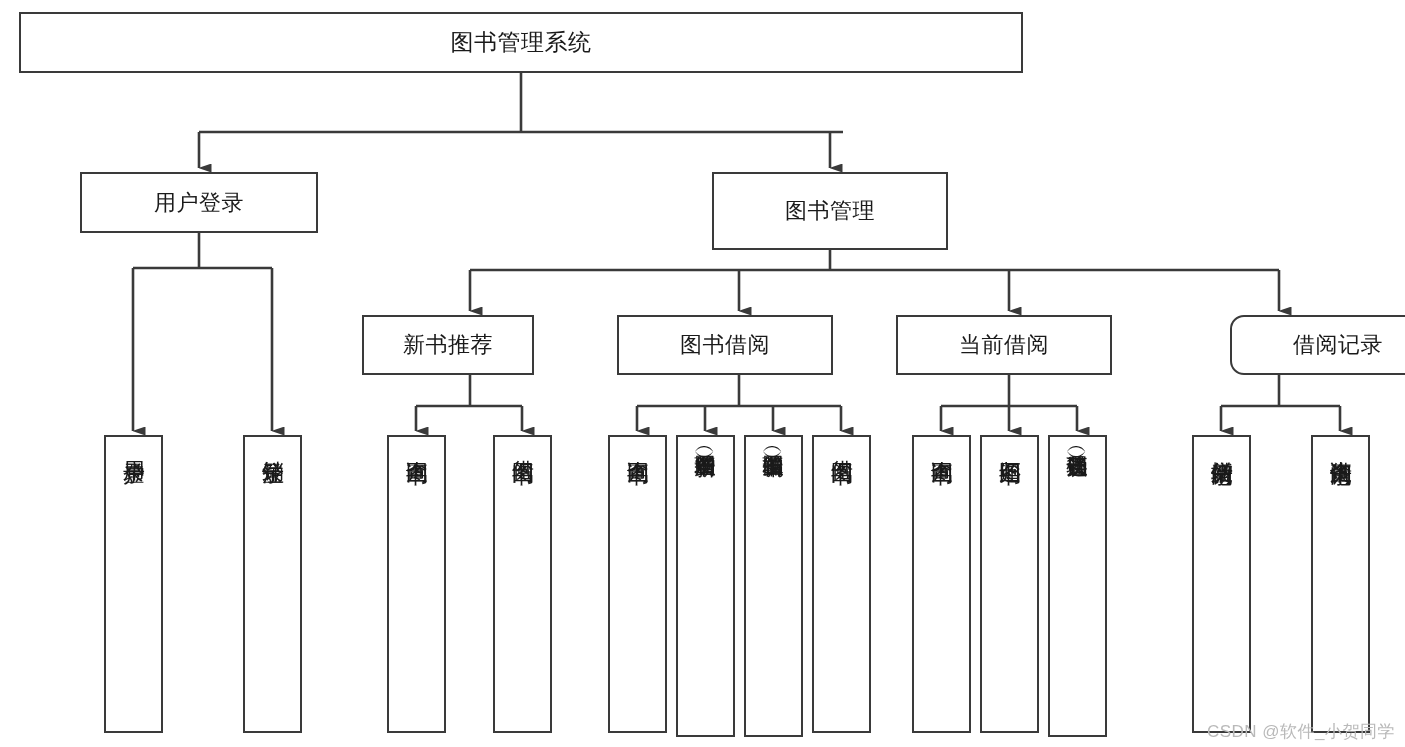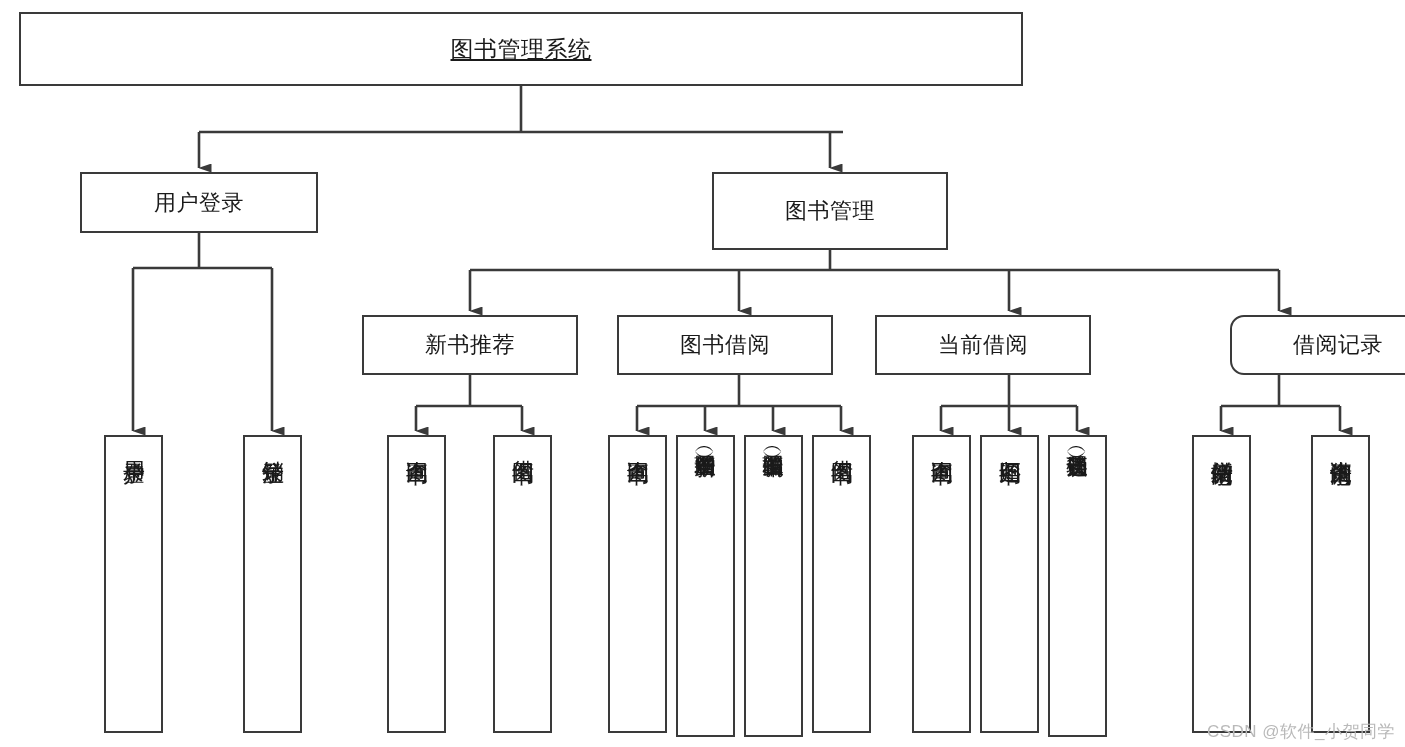--- a/index.html
+++ b/index.html
@@ -136,41 +136,41 @@
       <path d="M 1009,406 L 1009,431" marker-end="url(#arrowhead)"></path>
       <path d="M 1077,406 L 1077,431" marker-end="url(#arrowhead)"></path>
 
       <path d="M 1279,375 L 1279,406"></path>
       <path d="M 1221,406 L 1340,406"></path>
       <path d="M 1221,406 L 1221,431" marker-end="url(#arrowhead)"></path>
       <path d="M 1340,406 L 1340,431" marker-end="url(#arrowhead)"></path>
     </g>
   </svg>
 
-  <div class="node horiz root" style="left:19px; top:12px; width:1004px; height:74px;text-decoration:underline;">
+  <div class="node horiz root" style="left:19px; top:12px; width:1004px; height:61px;">
     <span class="node-label">图书管理系统</span>
   </div>
 
   <div class="node horiz" style="left:80px; top:172px; width:238px; height:61px;">
     <span class="node-label">用户登录</span>
   </div>
 
   <div class="node horiz" style="left:712px; top:172px; width:236px; height:78px;">
     <span class="node-label">图书管理</span>
   </div>
 
-  <div class="node horiz" style="left:362px; top:315px; width:216px; height:60px;">
+  <div class="node horiz" style="left:362px; top:315px; width:172px; height:60px;">
     <span class="node-label">新书推荐</span>
   </div>
 
   <div class="node horiz" style="left:617px; top:315px; width:216px; height:60px;">
     <span class="node-label">图书借阅</span>
   </div>
 
-  <div class="node horiz" style="left:875px; top:315px; width:216px; height:60px;">
+  <div class="node horiz" style="left:896px; top:315px; width:216px; height:60px;">
     <span class="node-label">当前借阅</span>
   </div>
 
   <div class="node horiz" style="left:1230px; top:315px; width:216px; height:60px;border-radius:14px;">
     <span class="node-label">借阅记录</span>
   </div>
 
   <div class="node vert" style="left:104px; top:435px; width:59px; height:298px;">
     <span class="node-label">用户登录</span>
   </div>

